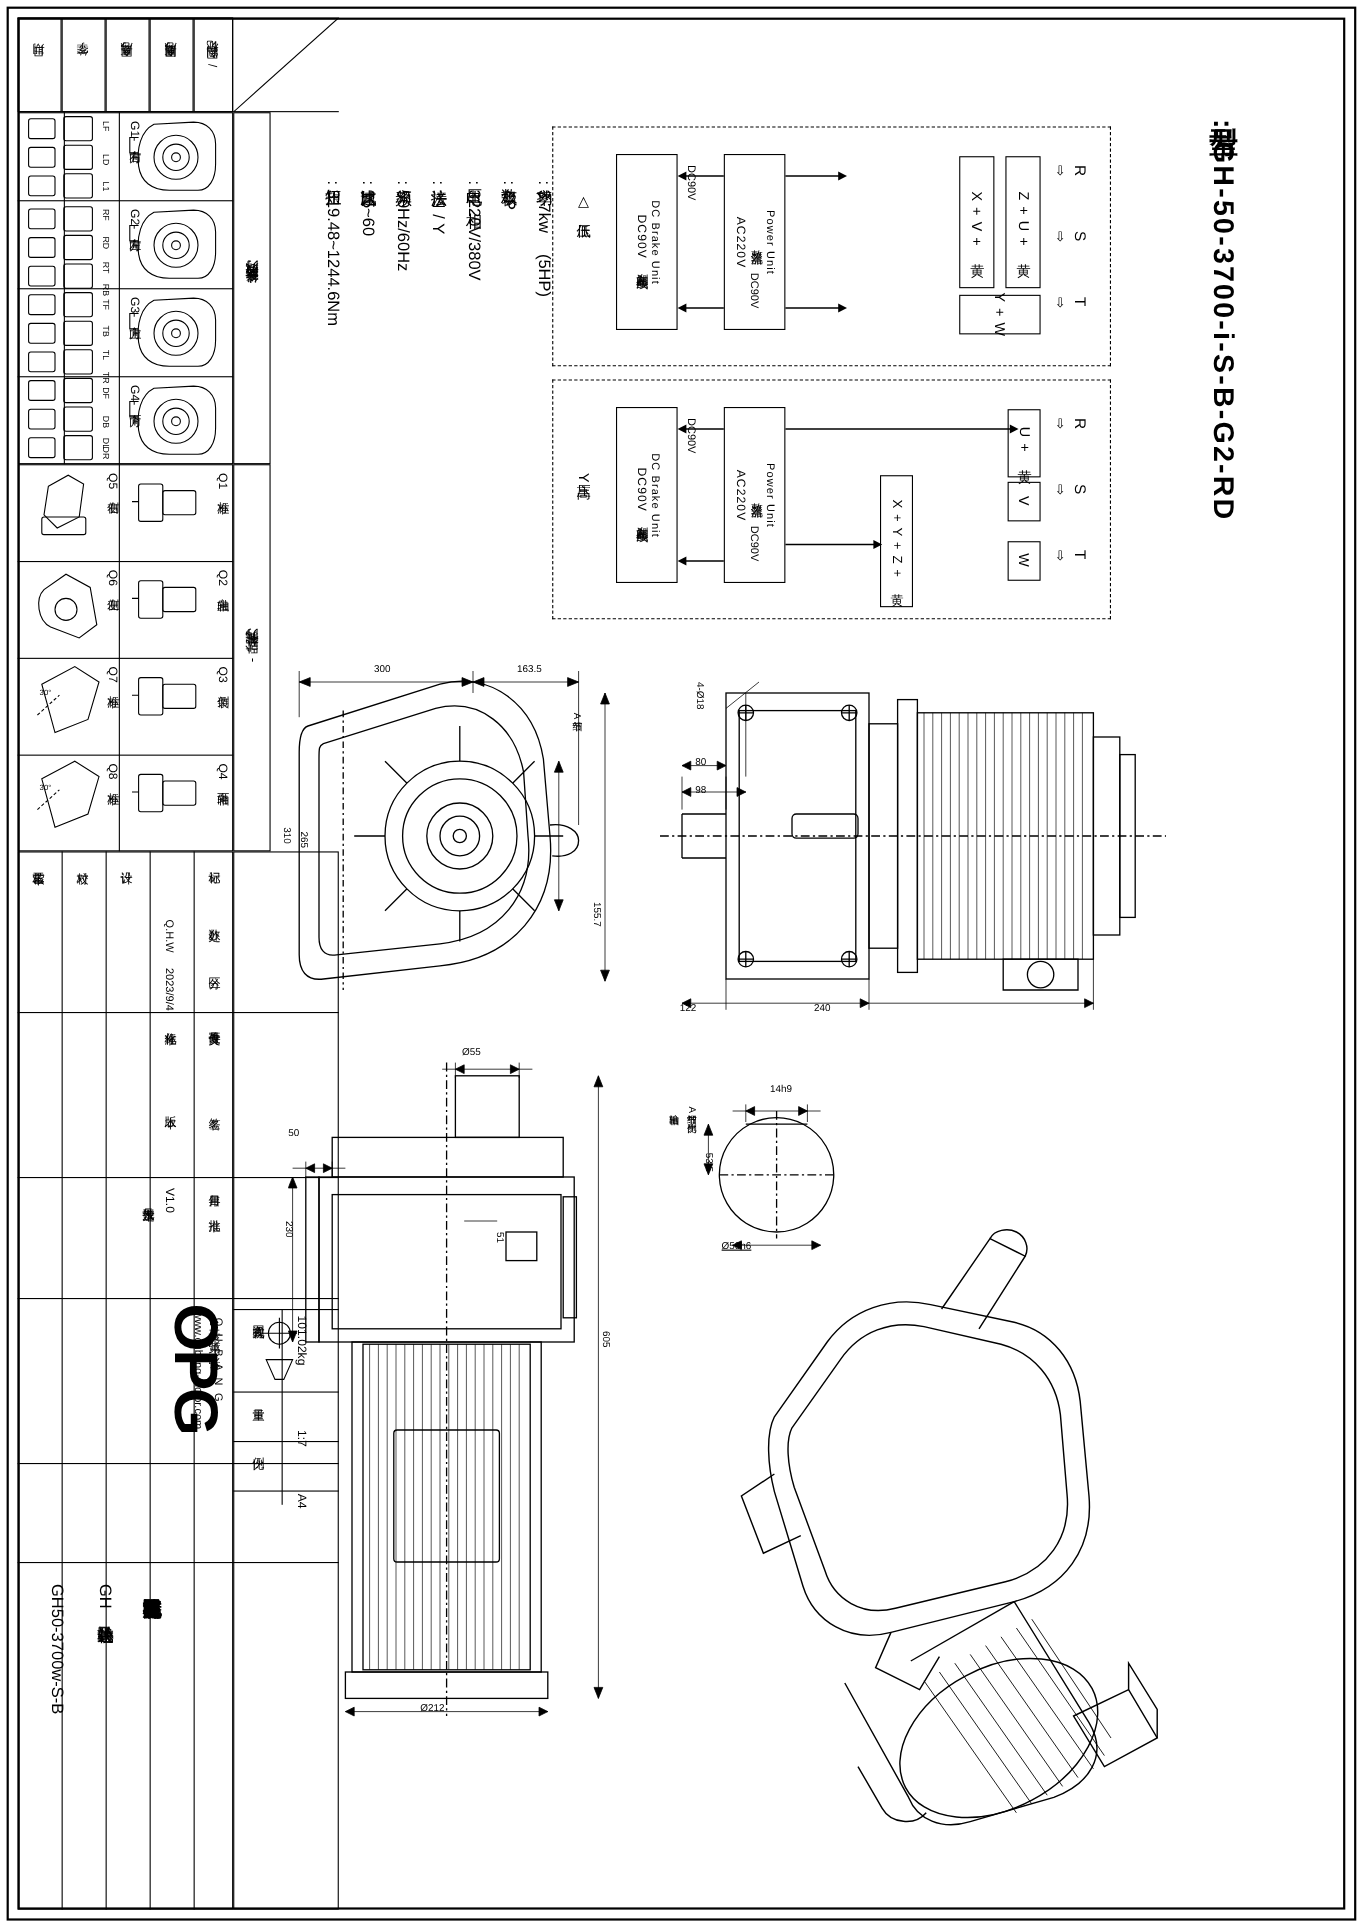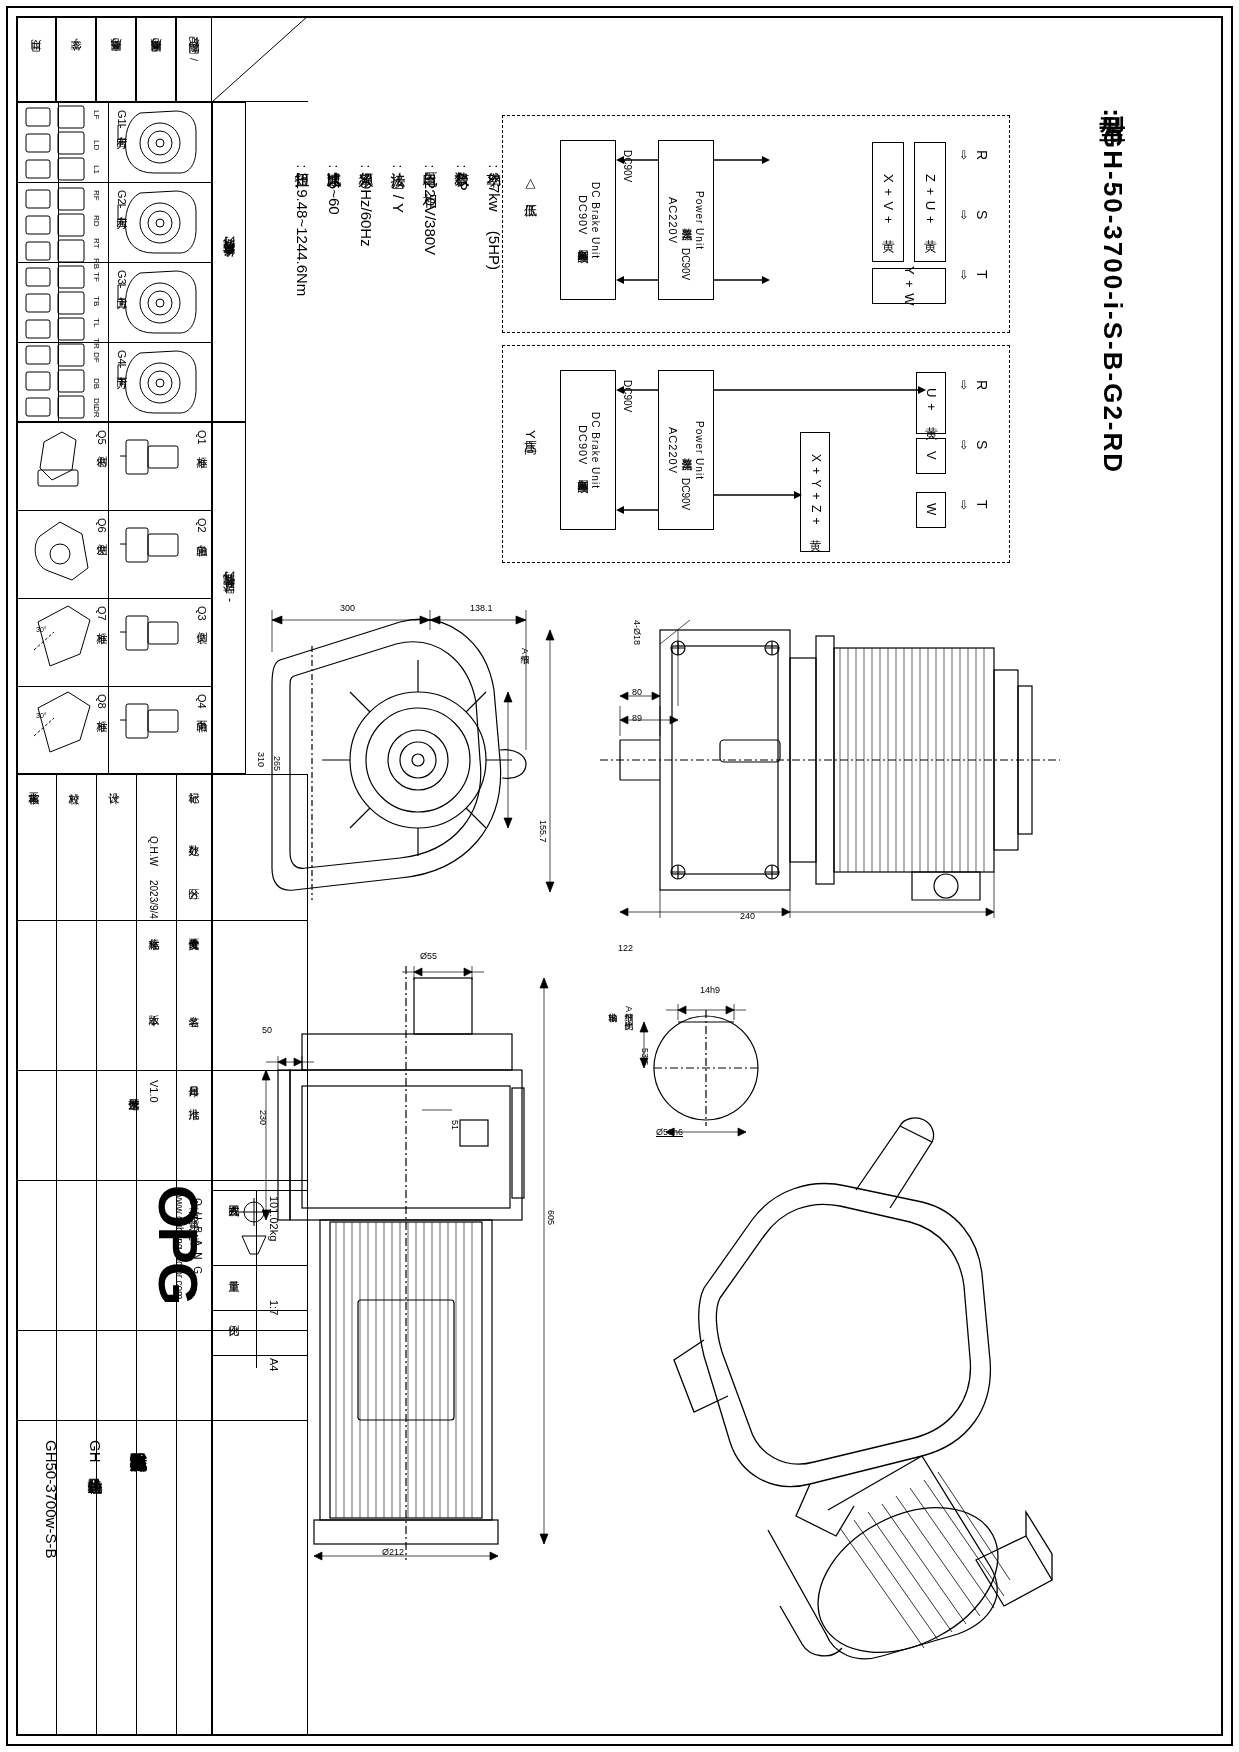--- a/index.html
+++ b/index.html
@@ -390,21 +390,21 @@
         <polygon points="276,20 266,16 266,24" fill="#000"></polygon>
       <line x1="300" y1="30" x2="300" y2="292"></line>
       <polygon points="300,30 296,40 304,40" fill="#000"></polygon>
         <polygon points="300,292 296,282 304,282" fill="#000"></polygon>
       <line x1="258" y1="92" x2="258" y2="228"></line>
       <polygon points="258,92 254,102 262,102" fill="#000"></polygon>
         <polygon points="258,228 254,218 262,218" fill="#000"></polygon>
     </g>
   </svg>
   <div class="t small" style="left:340px;top:604px;">300</div>
-  <div class="t small" style="left:470px;top:604px;">138.1</div>
+  <div class="t small" style="left:470px;top:604px;">163.5</div>
   <div class="t small" style="left:256px;top:752px;writing-mode:vertical-rl;">310</div>
 
   <div class="t small" style="left:272px;top:756px;writing-mode:vertical-rl;">265</div>
   <div class="t small" style="left:538px;top:820px;writing-mode:vertical-rl;">155.7</div>
   <div class="t small" style="left:520px;top:648px;writing-mode:vertical-rl;">细节A</div>
 
   <svg style="position:absolute;left:600px;top:600px;" width="470" height="330">
     <g fill="none" stroke="#000" stroke-width="1.2">
       <rect x="60" y="30" width="130" height="260"></rect>
       <rect x="72" y="46" width="106" height="228"></rect>
@@ -461,22 +461,22 @@
         <polygon points="190,312 182,308 182,316" fill="#000"></polygon>
       <line x1="190" y1="312" x2="394" y2="312"></line>
         <polygon points="394,312 386,308 386,316" fill="#000"></polygon>
       <line x1="60" y1="290" x2="60" y2="318"></line>
         <line x1="190" y1="290" x2="190" y2="318"></line>
         <line x1="394" y1="272" x2="394" y2="318"></line>
       <line x1="90" y1="20" x2="60" y2="44" stroke-dasharray="0"></line>
     </g>
   </svg>
   <div class="t small" style="left:632px;top:688px;">80</div>
-  <div class="t small" style="left:632px;top:714px;">89</div>
-  <div class="t small" style="left:618px;top:912px;margin-top:32px;">122</div>
+  <div class="t small" style="left:632px;top:714px;">98</div>
+  <div class="t small" style="left:618px;top:912px;">122</div>
   <div class="t small" style="left:740px;top:912px;">240</div>
   <div class="t small" style="left:632px;top:620px;writing-mode:vertical-rl;">4-Ø18</div>
 
   <svg style="position:absolute;left:262px;top:960px;" width="320" height="620">
     <g fill="none" stroke="#000" stroke-width="1.2">
       <rect x="152" y="18" width="58" height="56"></rect>
       <rect x="40" y="74" width="210" height="36"></rect>
       <rect x="28" y="110" width="232" height="150"></rect>
       <rect x="40" y="126" width="208" height="122"></rect>
       <rect x="16" y="110" width="12" height="150"></rect>

